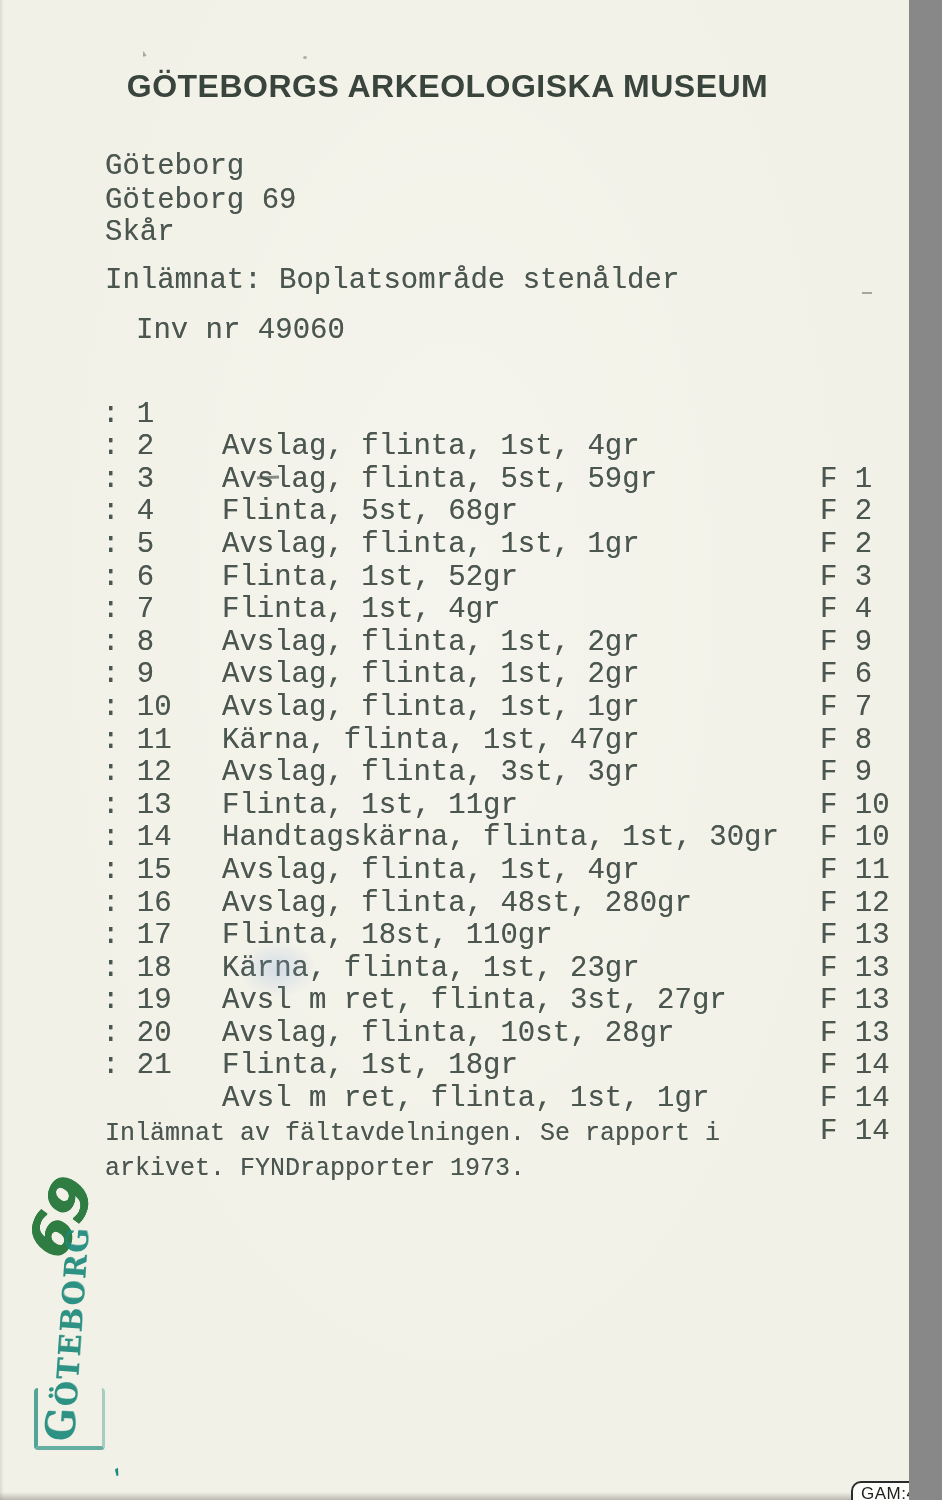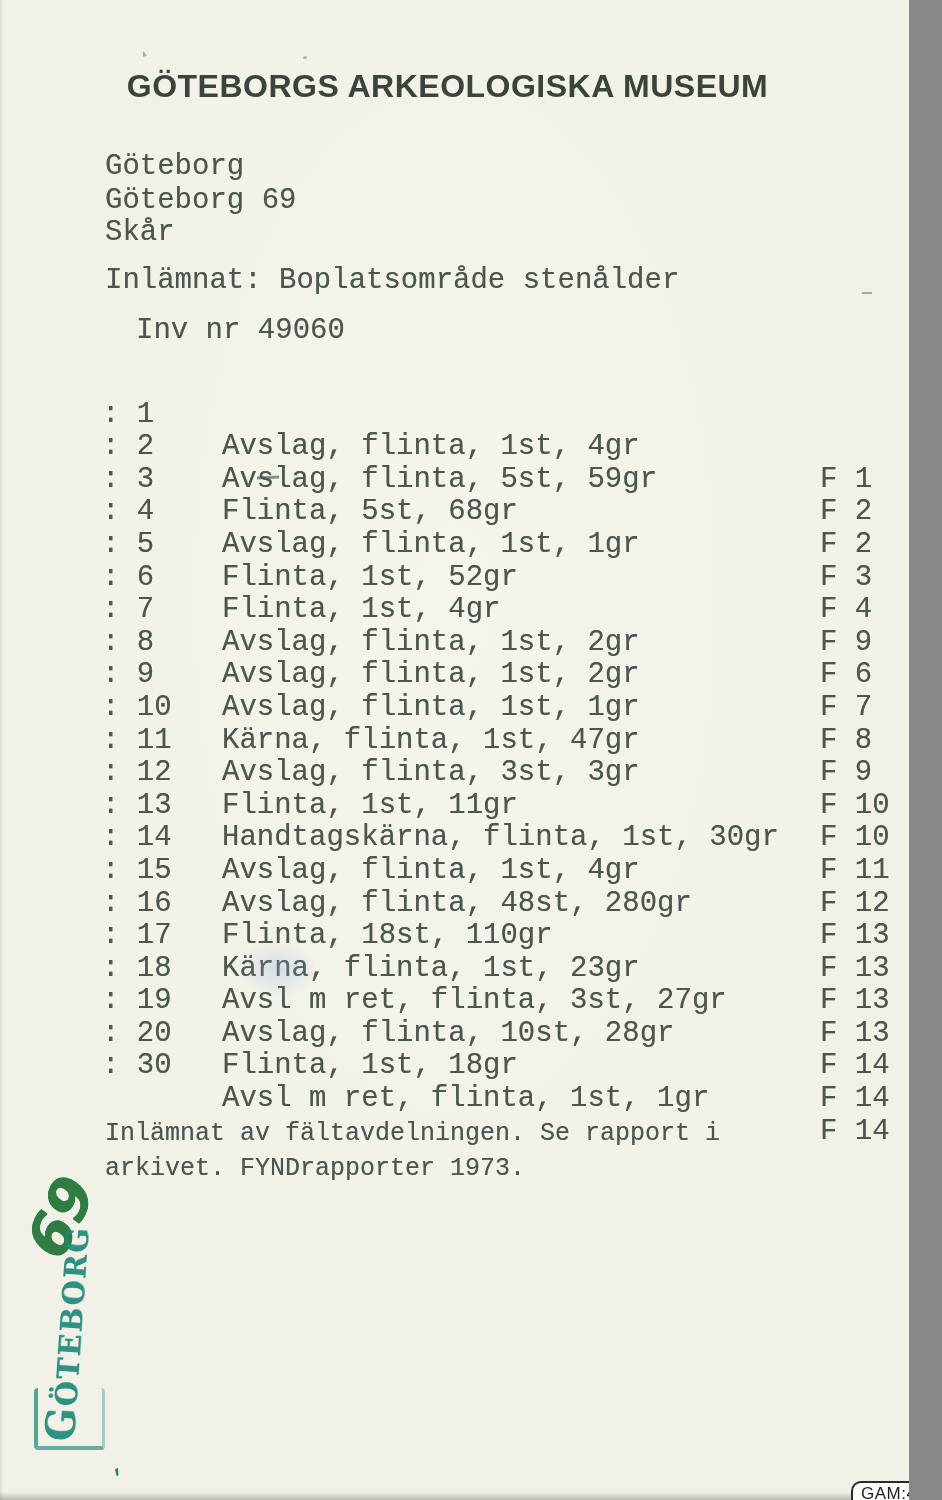--- a/index.html
+++ b/index.html
@@ -240,21 +240,21 @@
       <span class="no">: 19</span>
       <span class="desc">Avslag, flinta, 10st, 28gr</span>
       <span class="find">F 14</span>
     </div>
       <div class="find-row">
       <span class="no">: 20</span>
       <span class="desc">Flinta, 1st, 18gr</span>
       <span class="find">F 14</span>
     </div>
       <div class="find-row">
-      <span class="no">: 30</span>
+      <span class="no">: 21</span>
       <span class="desc">Avsl m ret, flinta, 1st, 1gr</span>
       <span class="find">F 14</span>
     </div>
     </div>
 
   <div class="footer-note"><span>Inlämnat av fältavdelningen. Se rapport i</span><br><span>arkivet. FYNDrapporter 1973.</span></div>
 
   <div class="stamp-number-69">69</div>
   <div class="goteborg-stamp">GÖTEBORG</div>
   <div class="stamp-frame"></div>

